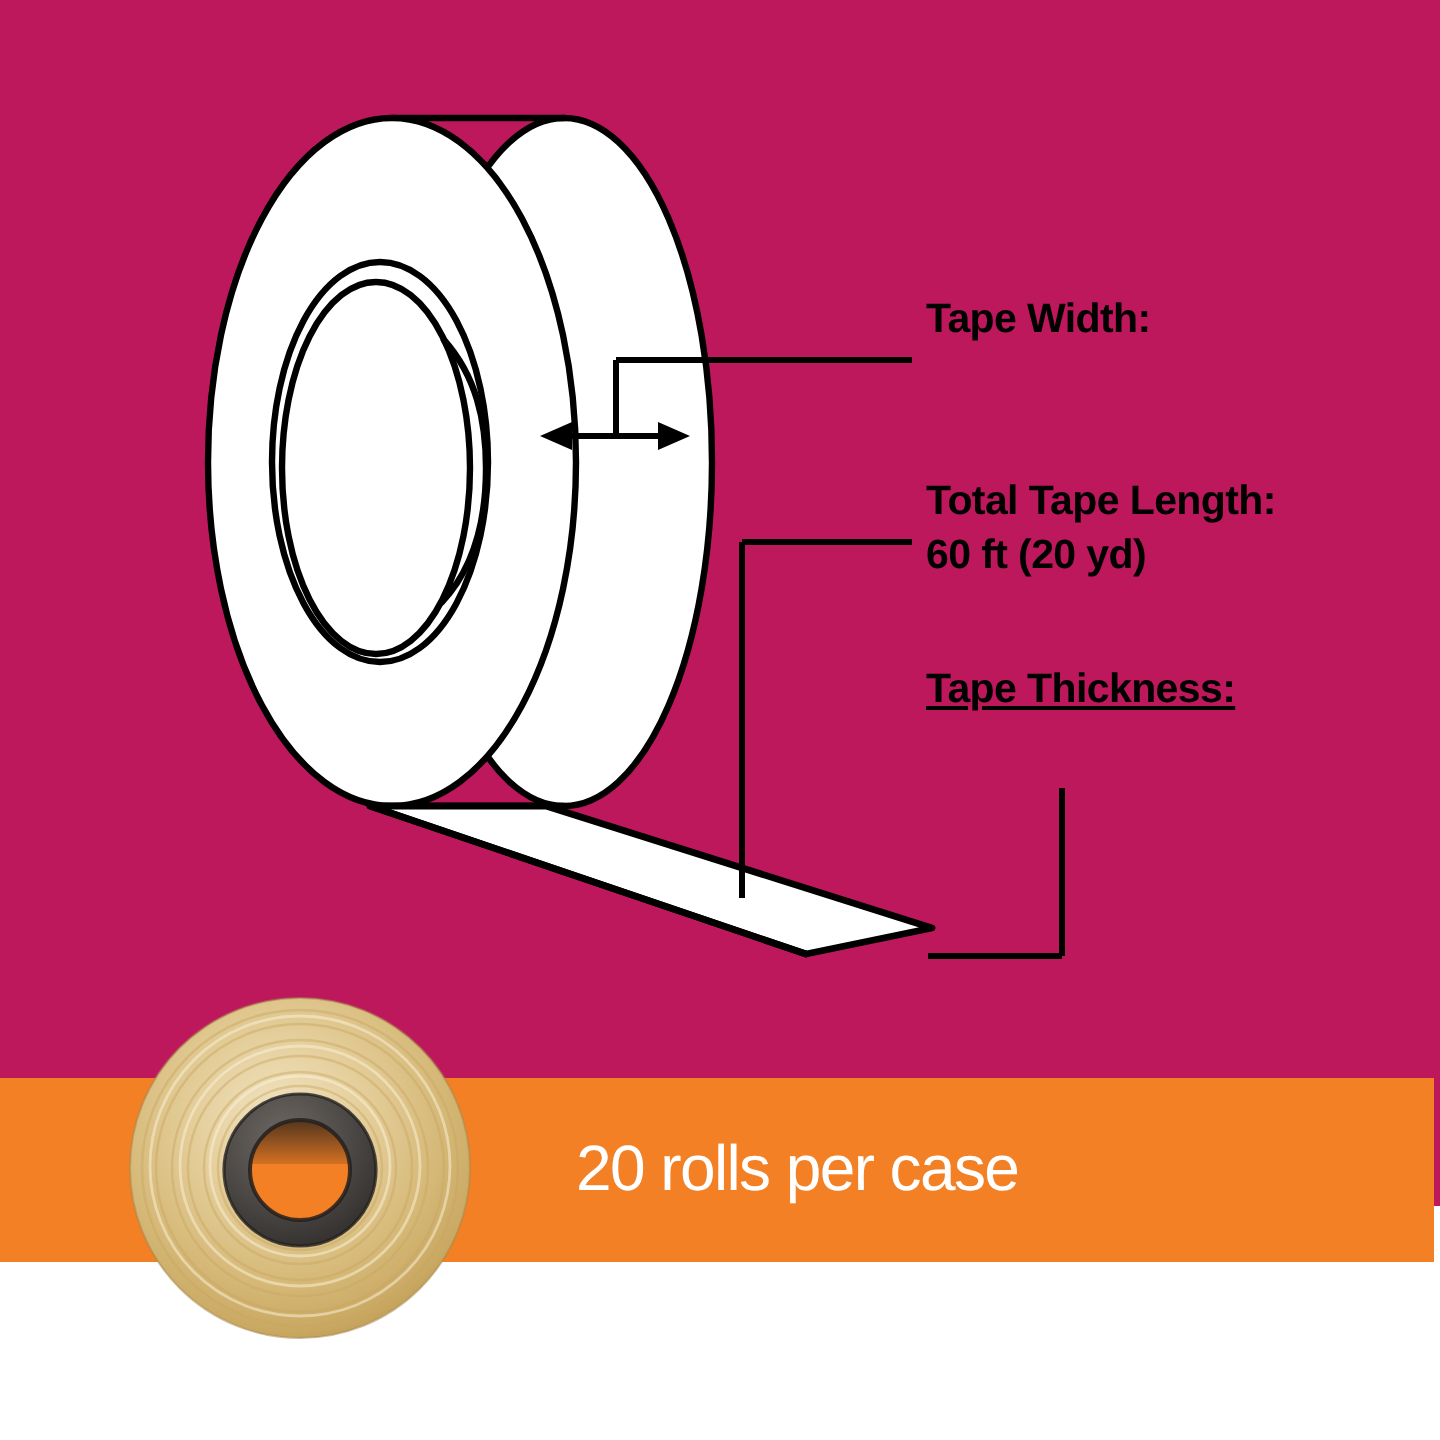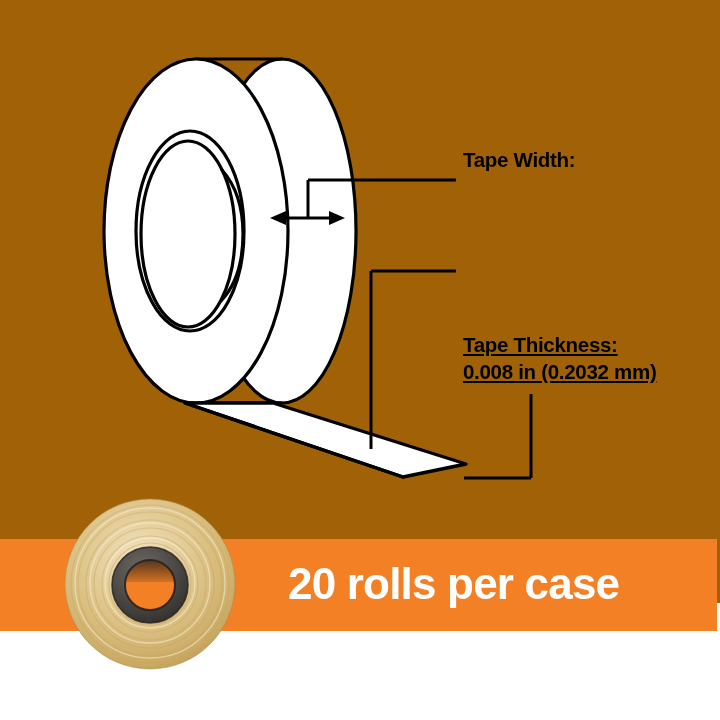--- a/index.html
+++ b/index.html
@@ -12,21 +12,21 @@
     height: 720px;
     font-family: "Liberation Sans", sans-serif;
     overflow: hidden;
     position: relative;
   }
 
   #infographic {
     position: relative;
     width: 720px;
     height: 603px;
-    background: #a16207;
+    background: #be185d;
   }
 
   
   #diagram-svg {
     position: absolute;
     left: 0;
     top: 0;
     width: 720px;
     height: 720px;
   }
@@ -58,22 +58,22 @@
     width: 717px;
     height: 92px;
     background: #F38024;
   }
   #banner-text {
     position: absolute;
     left: 288px;
     top: 556px;
     color: #ffffff;
     font-family: "Liberation Sans", sans-serif;
-    font-weight: bold;
-    font-size: 44px;
+    font-weight: normal;
+    font-size: 32px;
     line-height: 56px;
     letter-spacing: -0.8px;
     white-space: nowrap;
     text-align: center;
   }
 
   
   #tape-photo {
     position: absolute;
     left: 63px;
@@ -131,24 +131,27 @@
     <g stroke="#000000" stroke-width="3" fill="none">
       <line x1="531" y1="394" x2="531" y2="478"></line>
       <line x1="531" y1="478" x2="464" y2="478"></line>
     </g>
   </svg>
 
   <div class="callout" id="callout-width">
     <span class="c-label">Tape Width:</span>
   </div>
 
+  <div class="callout" id="callout-length">
+    <span class="c-label">Total Tape Length:</span>
+    <span class="c-value">60 ft (20 yd)</span>
+  </div>
 
   <div class="callout" id="callout-thickness">
     <span class="c-label">Tape Thickness:</span>
-    <span class="c-value">0.008 in (0.2032 mm)</span>
   </div>
 
   <div id="banner"></div>
   <div id="banner-text">20 rolls per case</div>
 
   <svg id="tape-photo" viewBox="0 0 174 174">
     <defs>
       <radialGradient id="tapeBody" cx="44%" cy="36%" r="72%">
         <stop offset="0%" stop-color="#F2E4C4"></stop>
         <stop offset="38%" stop-color="#E3CC97"></stop>

